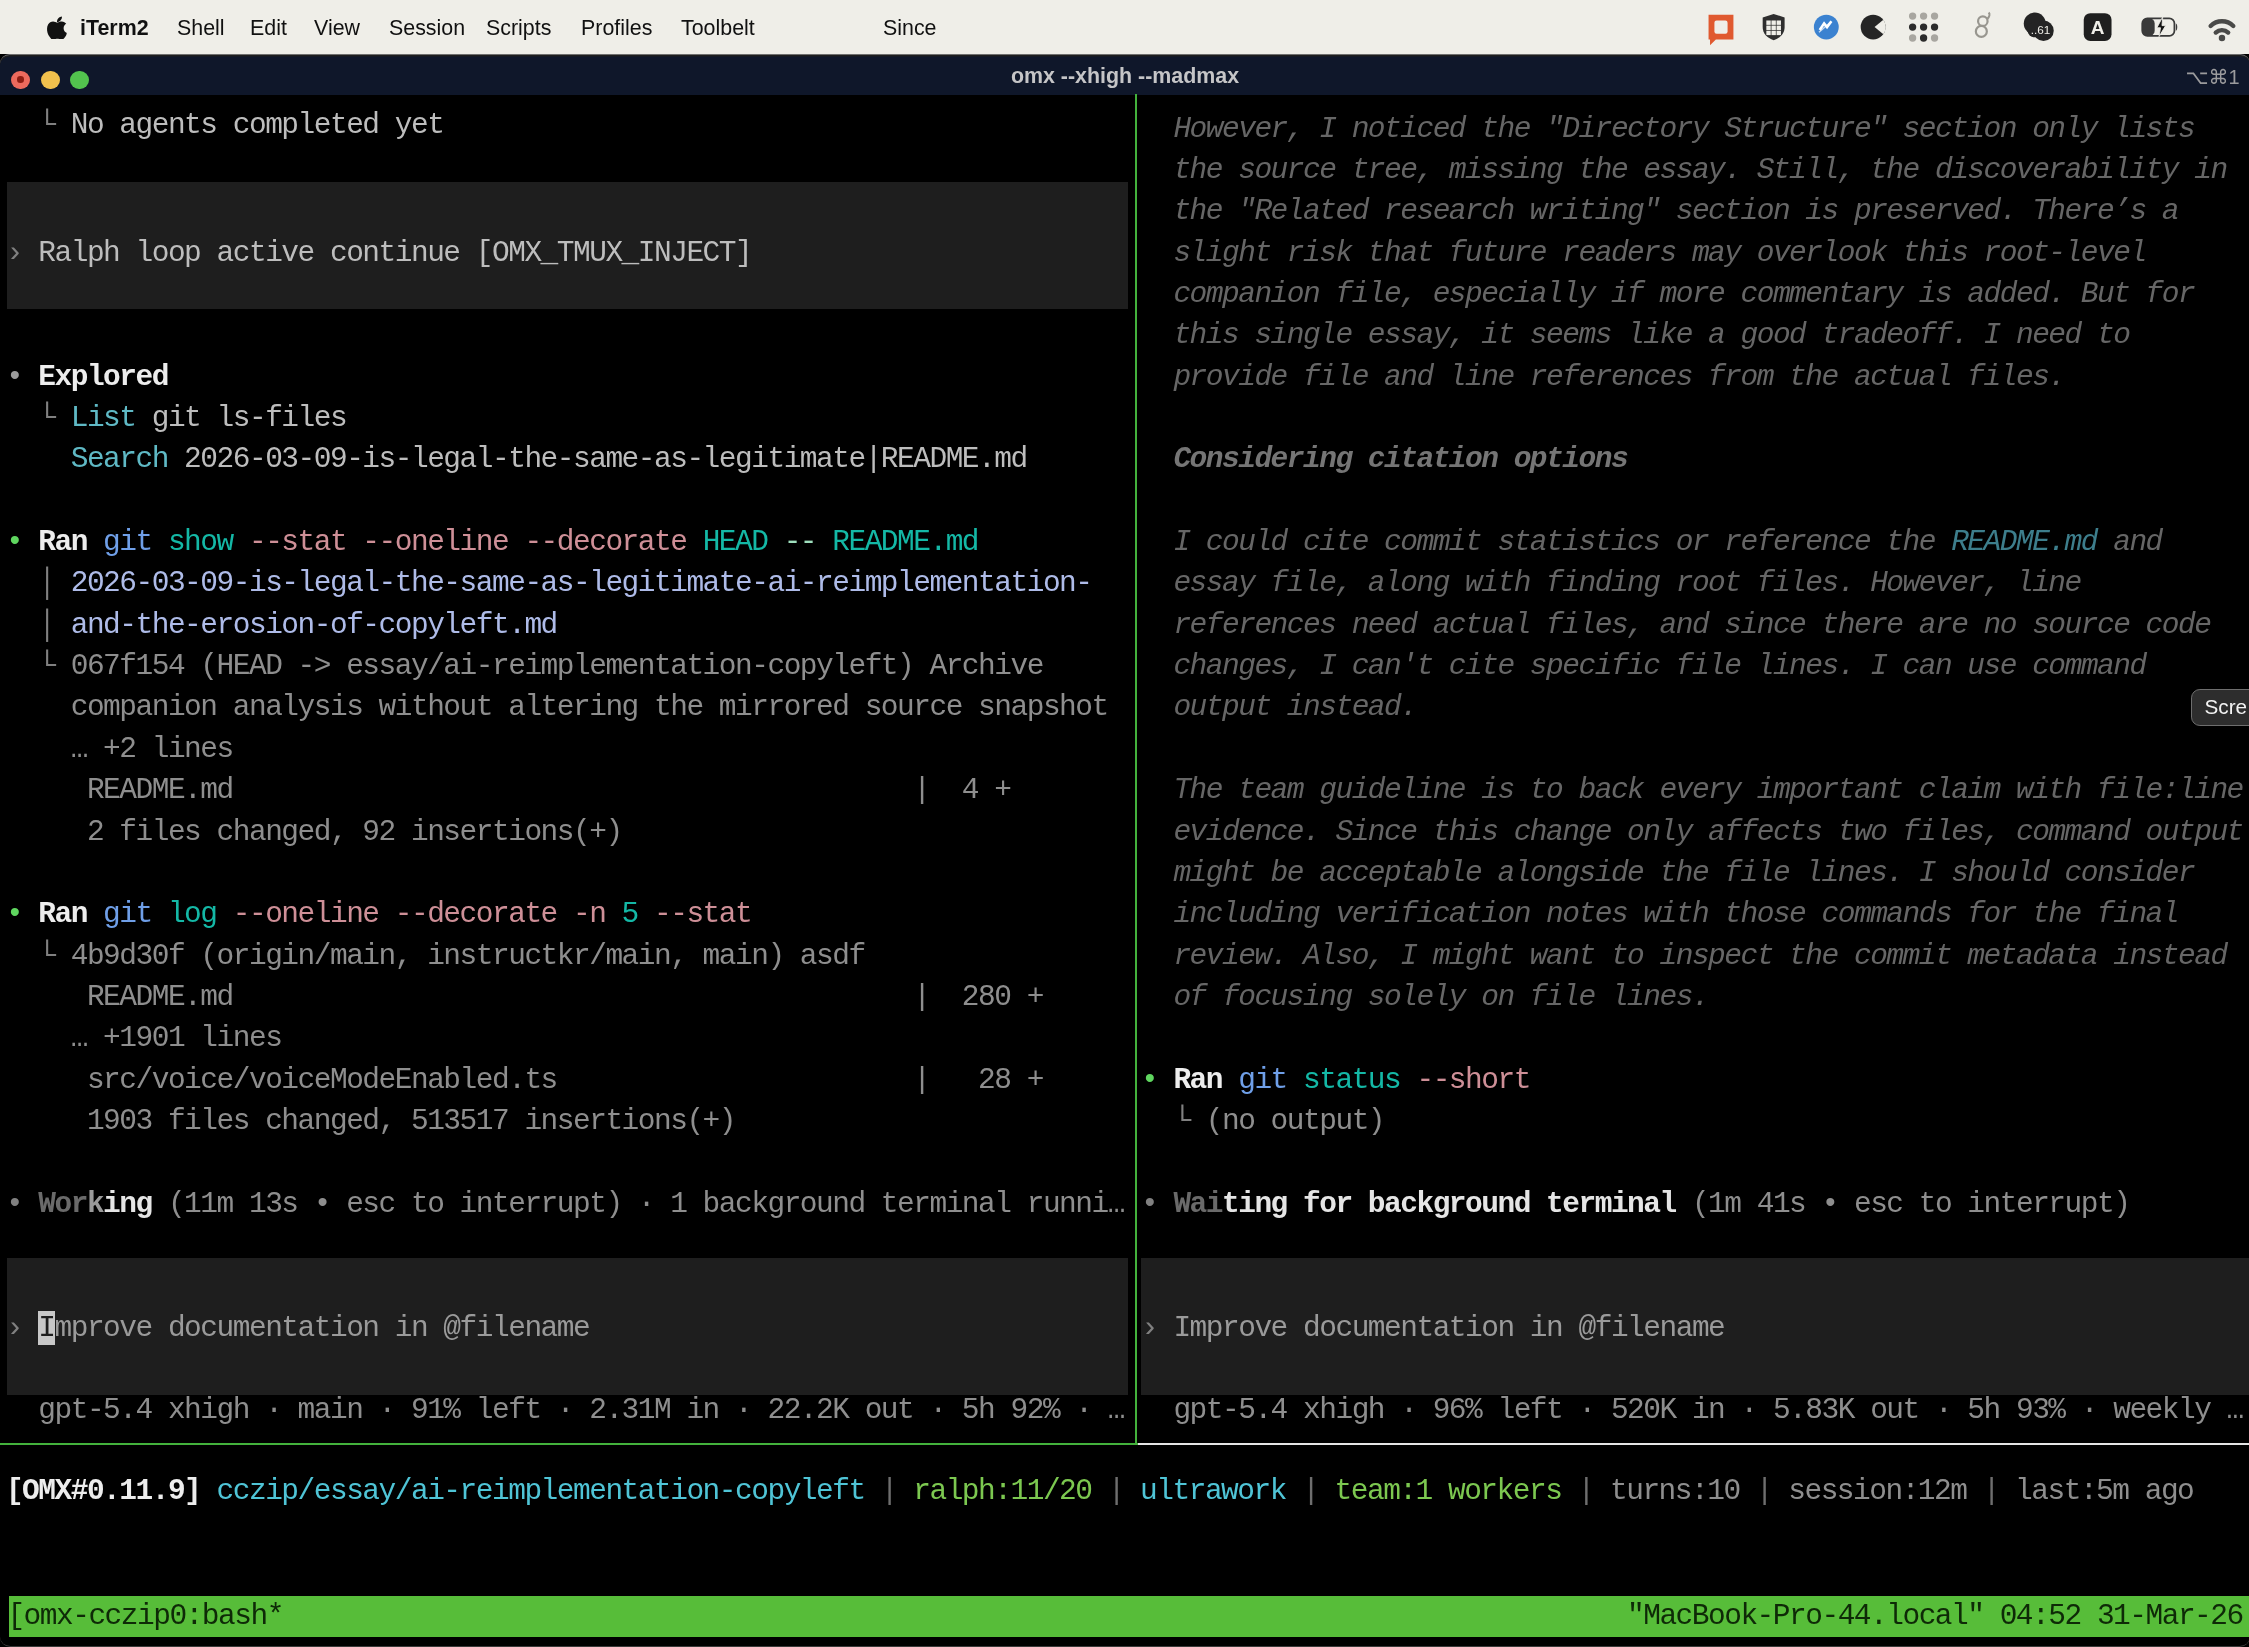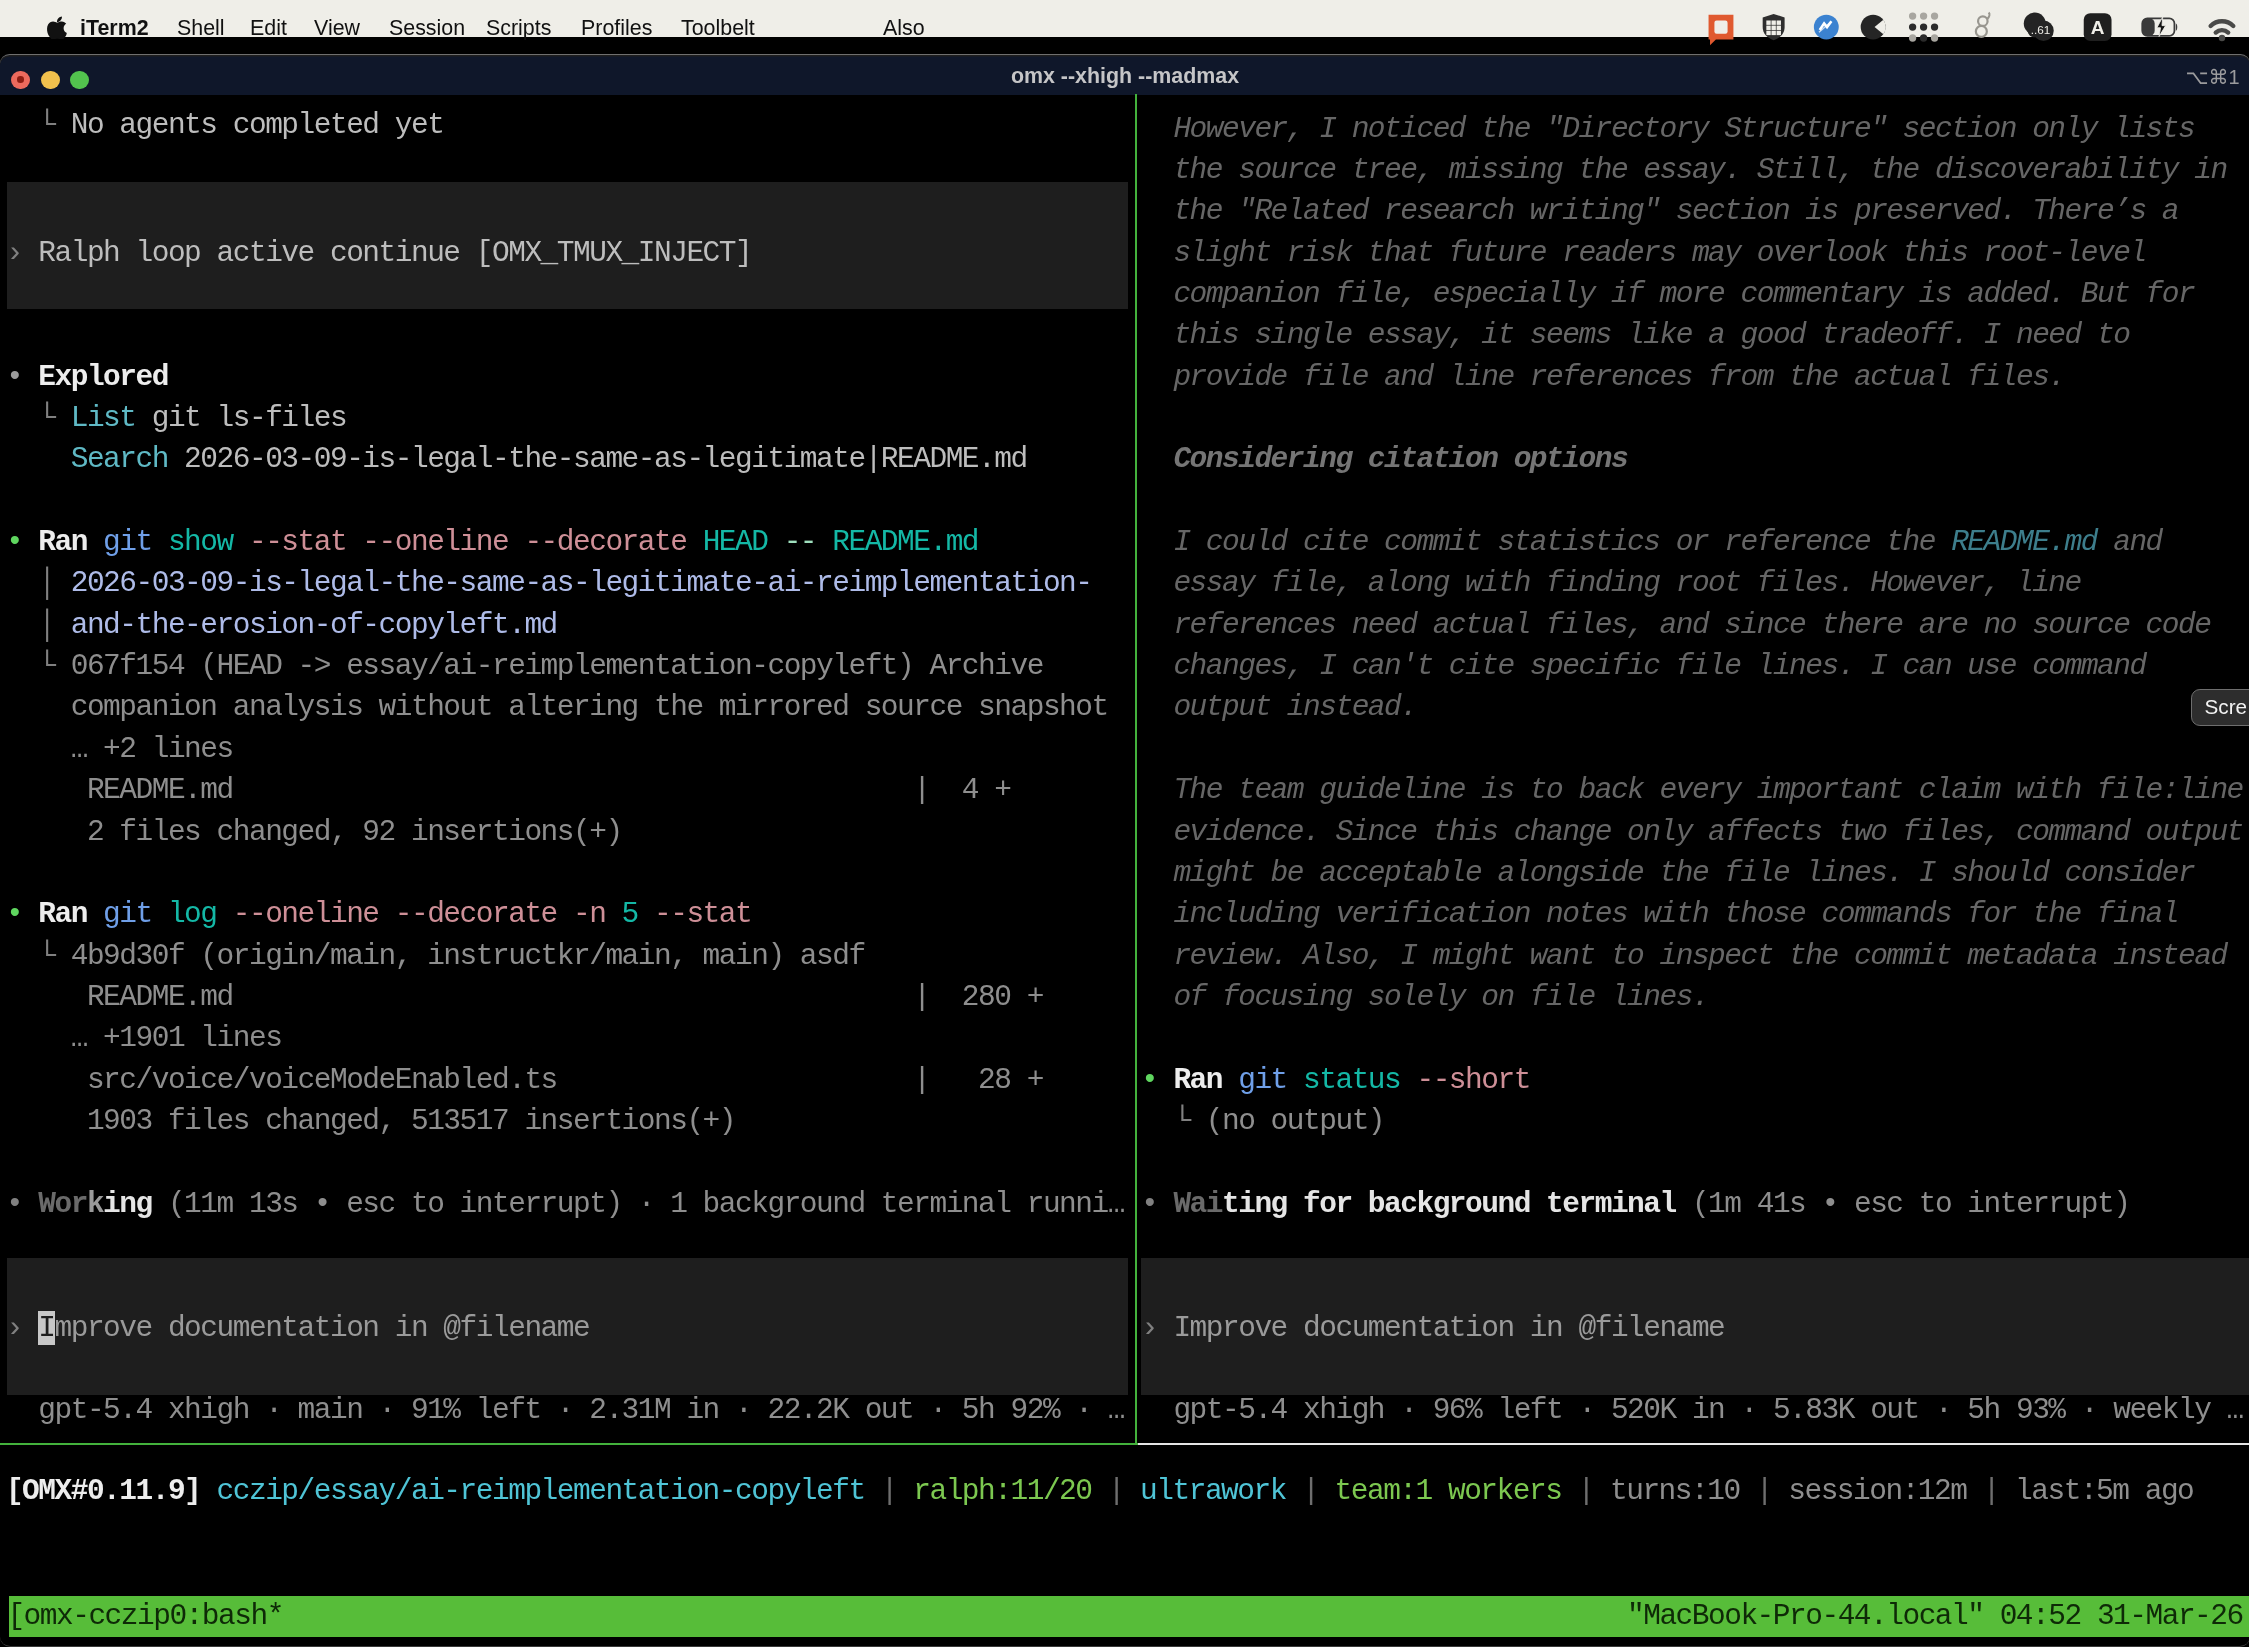--- a/index.html
+++ b/index.html
@@ -1,16 +1,16 @@
 <!DOCTYPE html>
 <html style="font-size:11.8px"><head><meta charset="utf-8"><style>
 *{margin:0;padding:0;box-sizing:border-box}
 html,body{width:2250px;height:1648px;background:#000;overflow:hidden}
 body{position:relative;font-family:"Liberation Sans",sans-serif}
-#menubar{position:absolute;left:0;top:0;width:2250px;height:37px;background:#EFEEE8}
+#menubar{position:absolute;left:0;top:0;width:2250px;height:54px;background:#EFEEE8}
 #apple{position:absolute;left:47px;top:15.5px}
 .mi{position:absolute;top:16px;font-size:21.4px;color:#111}
 #sticons{position:absolute;right:-5.9px;top:0px}
 #win{position:absolute;left:0;top:54px;width:2250px;height:1593px;background:#000;border-radius:10.3px;border-bottom:1.5px solid #3A3A3A}
 #titlebar{position:absolute;left:0;top:54px;width:2250px;height:41px;background:#0f172a;border-top:1.5px solid #6F6F6F;box-shadow:inset 0 1.5px 0 #1E1E1E;border-radius:9.6px 9.6px 0 0}
 .tl{position:absolute;top:15.5px;width:18.5px;height:18.5px;border-radius:50%}
 .reddot{position:absolute;left:5.9px;top:5.9px;width:6.6px;height:6.6px;border-radius:50%;background:#8E1D12}
 #title{position:absolute;left:0;top:8.9px;width:100%;text-align:center;font-size:21.4px;font-weight:700;color:#C5C5C7}
 #hotkey{position:absolute;right:10.3px;top:9.6px;font-size:20px;color:#9B9B9D}
 .band{position:absolute;background:#1E1E1E}
@@ -38,21 +38,21 @@
     </svg>
 <div class="mi" style="left:80px;font-weight:700;">iTerm2</div>
 <div class="mi" style="left:177px;">Shell</div>
 <div class="mi" style="left:250px;">Edit</div>
 <div class="mi" style="left:314px;">View</div>
 <div class="mi" style="left:389px;">Session</div>
 <div class="mi" style="left:486px;">Scripts</div>
 <div class="mi" style="left:581px;">Profiles</div>
 <div class="mi" style="left:681px;">Toolbelt</div>
 <div class="mi" style="left:783px;margin-top:48px;">Window</div>
-<div class="mi" style="left:883px;">Also</div>
+<div class="mi" style="left:883px;">Since</div>
 <svg id="sticons" width="561" height="49" viewBox="0 0 760 67">
 <g transform="translate(32,37)">
         <path fill="#E0592F" d="M-17-17h34v34h-24l-8 8v-8h-2z"></path>
         <rect x="-9" y="-9" width="18" height="18" rx="3" fill="#EFEEE8"></rect>
       </g>
 <g transform="translate(104,37)">
         <path fill="#2E2E2E" d="M0-18l15 5v13c0 9-6 15-15 18-9-3-15-9-15-18v-13z"></path>
         <g fill="#EFEEE8">
           <rect x="-10" y="-9" width="6" height="6"></rect>
           <rect x="-3" y="-9" width="6" height="6"></rect>

